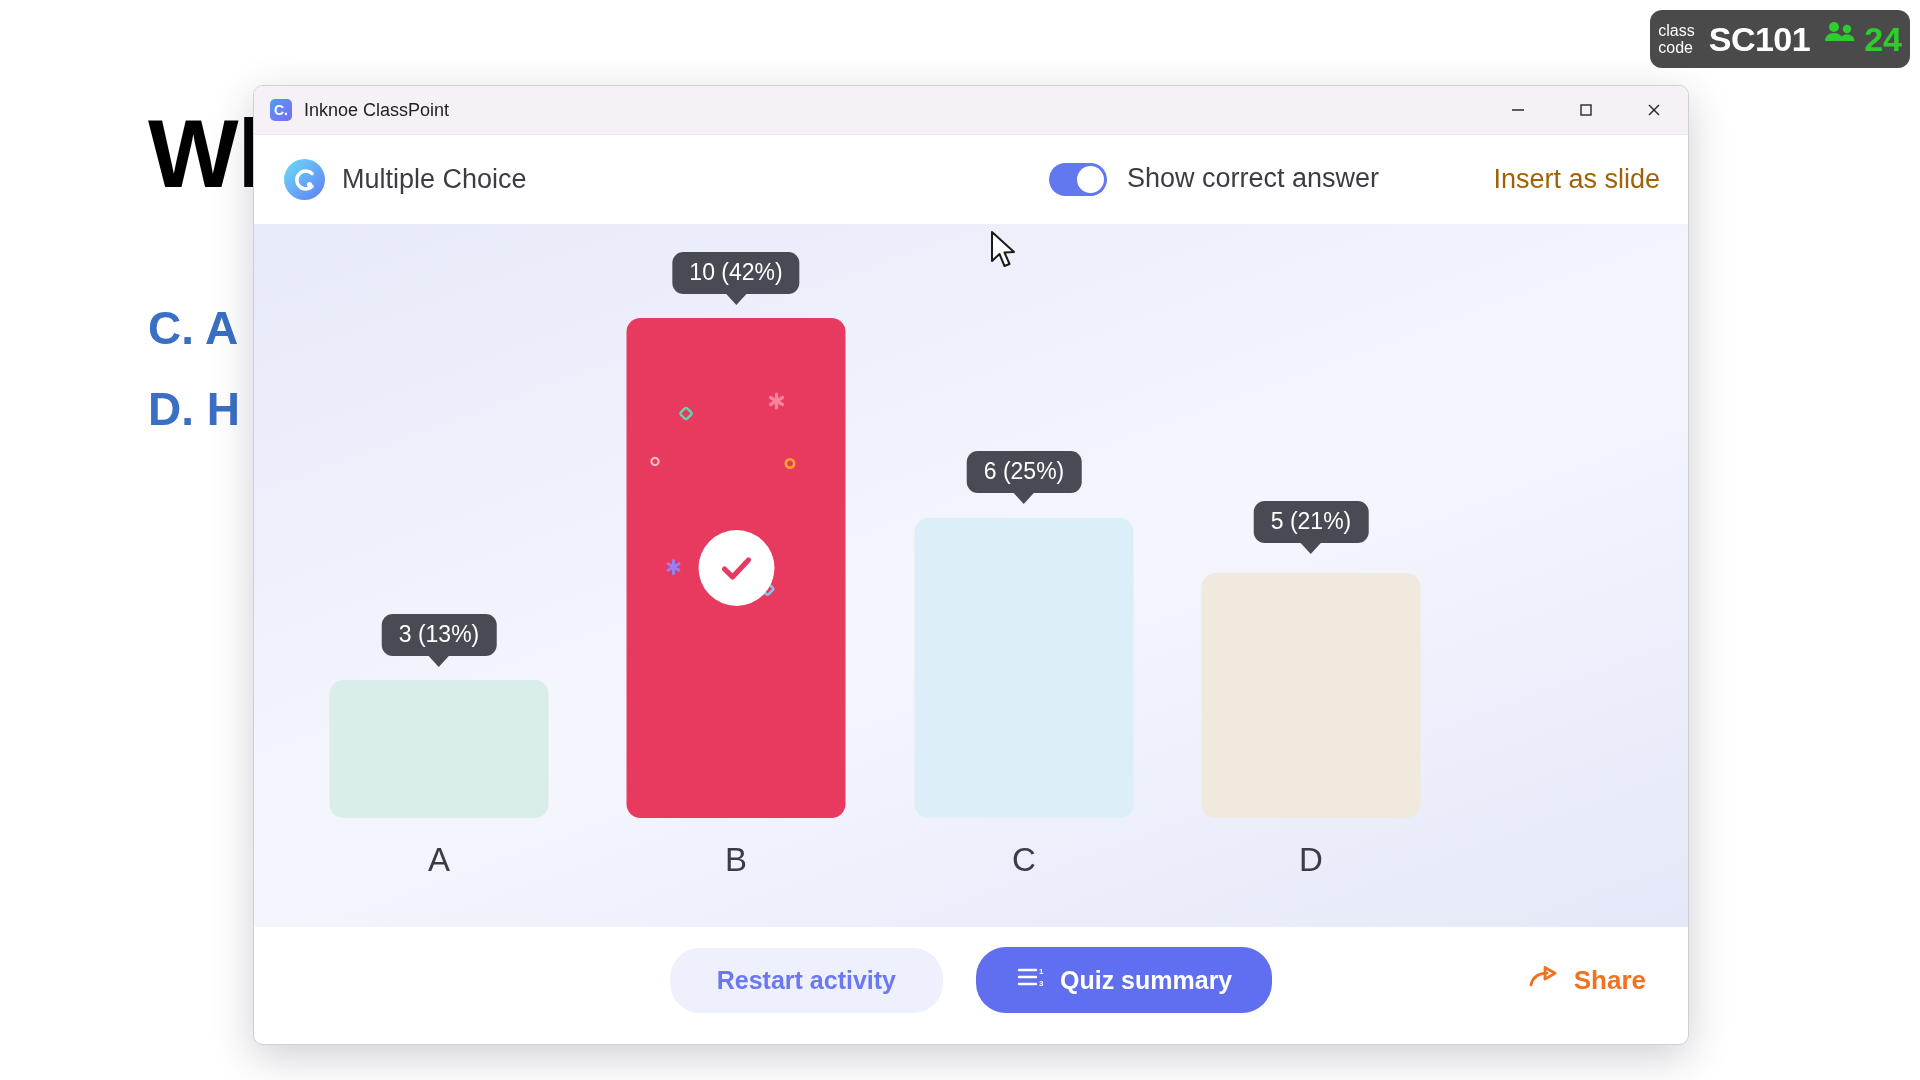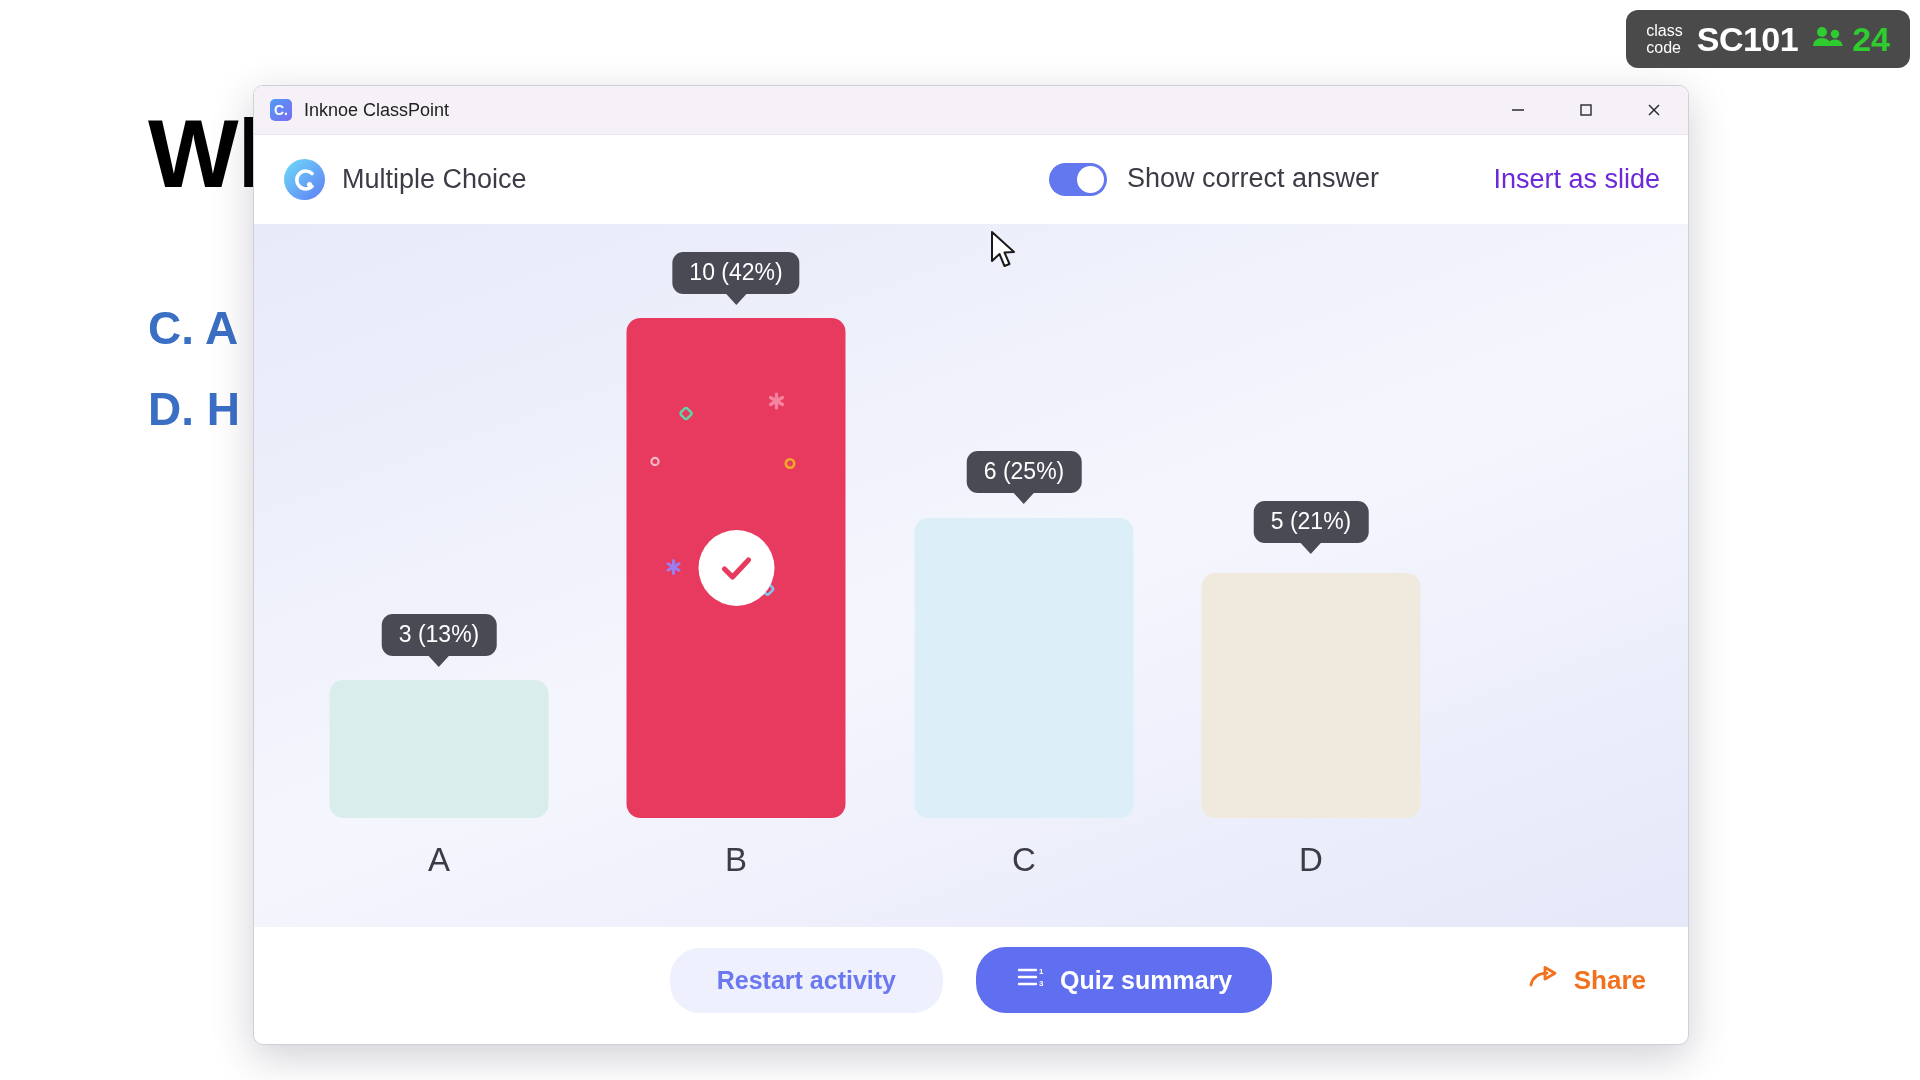--- a/index.html
+++ b/index.html
@@ -50,40 +50,39 @@
   
   #class-code-badge {
     position: absolute;
     right: 10px;
     top: 10px;
     height: 58px;
     background: #4a4a4a;
     border-radius: 12px;
     display: flex;
     align-items: center;
-    padding: 0 20px;
+    padding: 0 8px;
     gap: 14px;
     z-index: 60;
   }
   #class-code-label {
     color: #ffffff;
     font-size: 16px;
     line-height: 17px;
     text-align: left;
     font-weight: normal;
   }
   #class-code-value {
     color: #ffffff;
     font-size: 34px;
     font-weight: bold;
     letter-spacing: -0.5px;
   }
   #participants-group {
     display: flex;
-    align-items: center;
     gap: 8px;
   }
   #participants-count {
     color: #2ecc2e;
     font-size: 34px;
     font-weight: bold;
   }
 
   
   #classpoint-window {
@@ -176,21 +175,21 @@
     border-radius: 50%;
     background: #ffffff;
   }
   #show-answer-label {
     font-size: 27px;
     color: #3c3c46;
   }
   #insert-as-slide {
     margin-left: auto;
     font-size: 27px;
-    color: #6d28d9;
+    color: #a16207;
     font-weight: 500;
     cursor: pointer;
   }
 
   
   #chart-area {
     height: 703px;
     background: linear-gradient(160deg,#e7eaf9 0%, #eef0fb 28%, #f5f6fd 52%, #eceefb 78%, #e4e8f8 100%);
     position: relative;
   }

